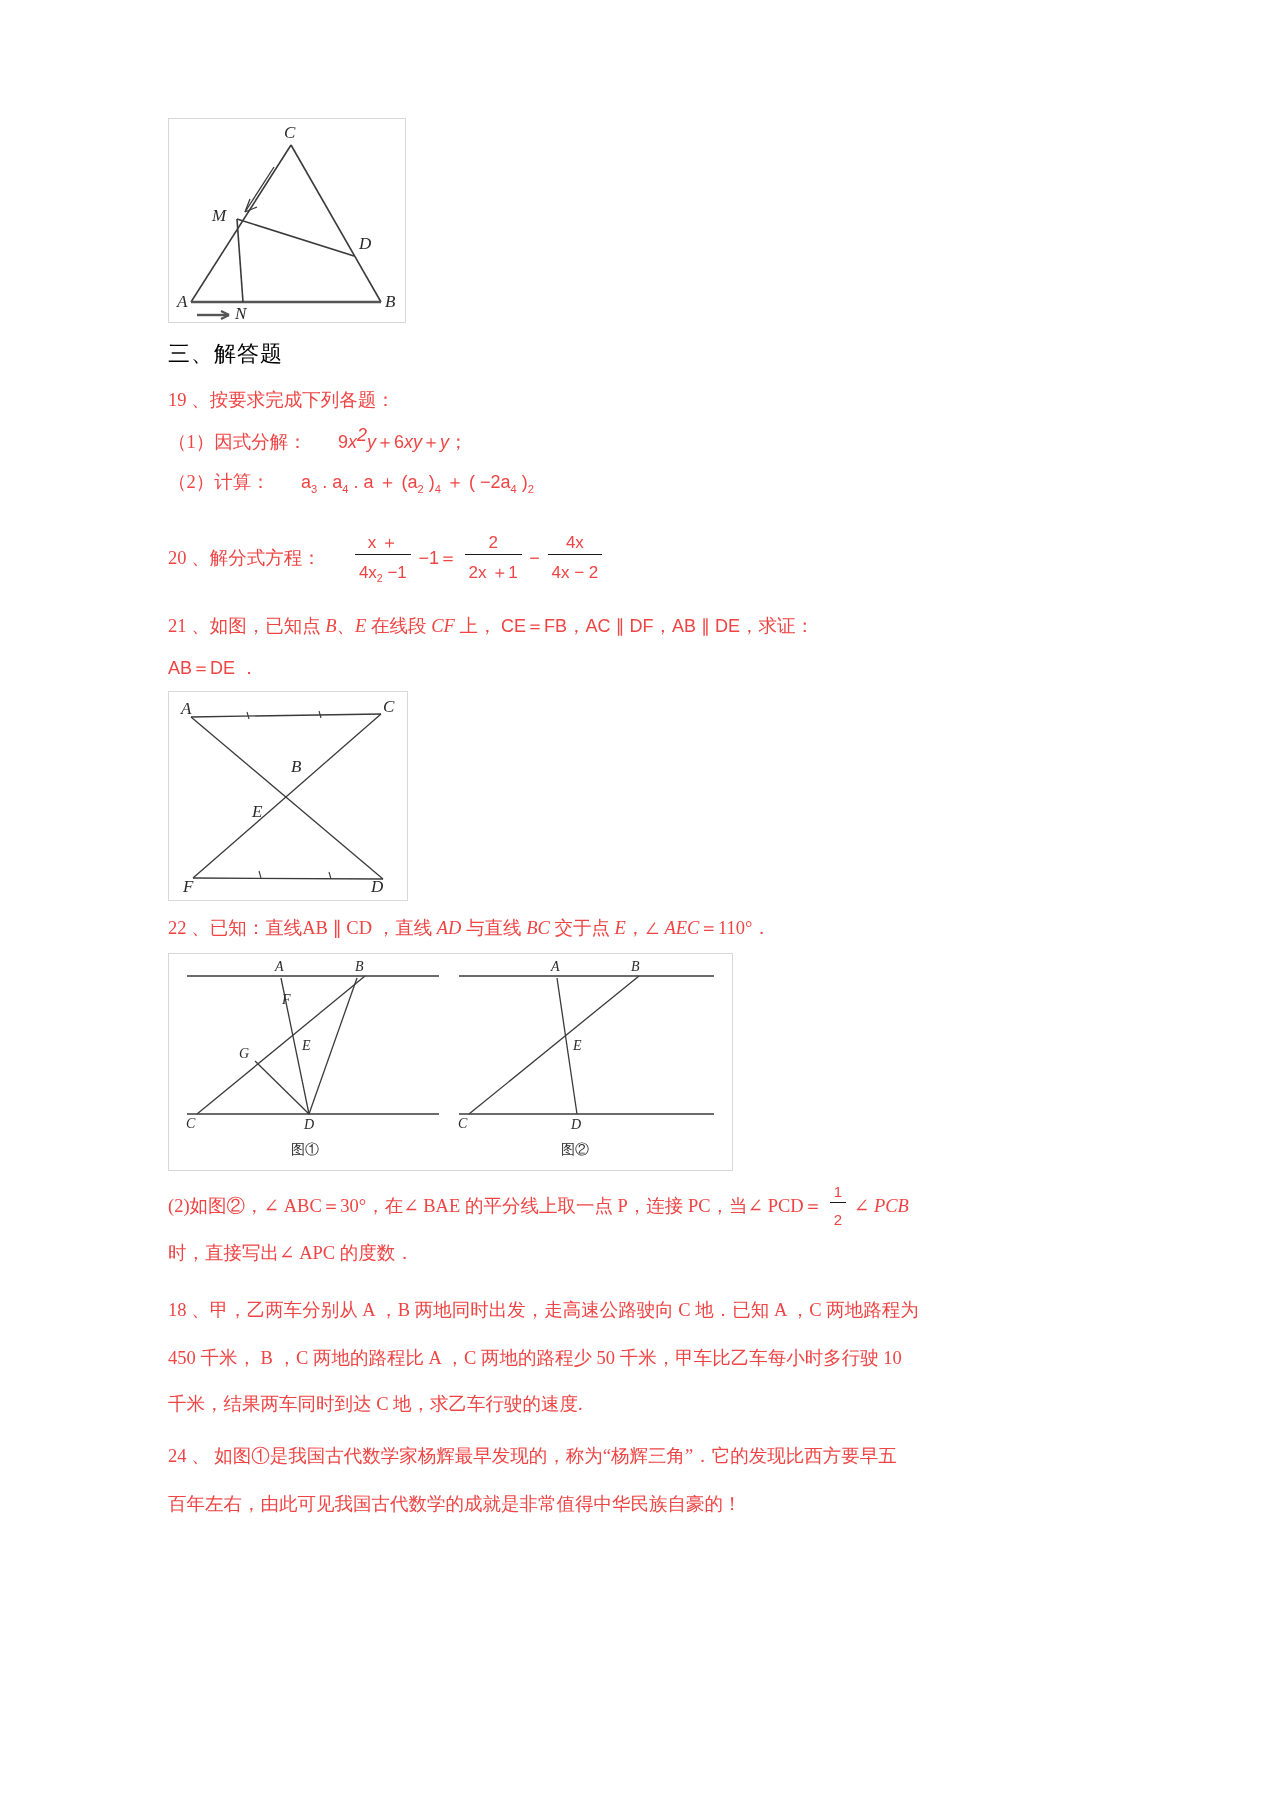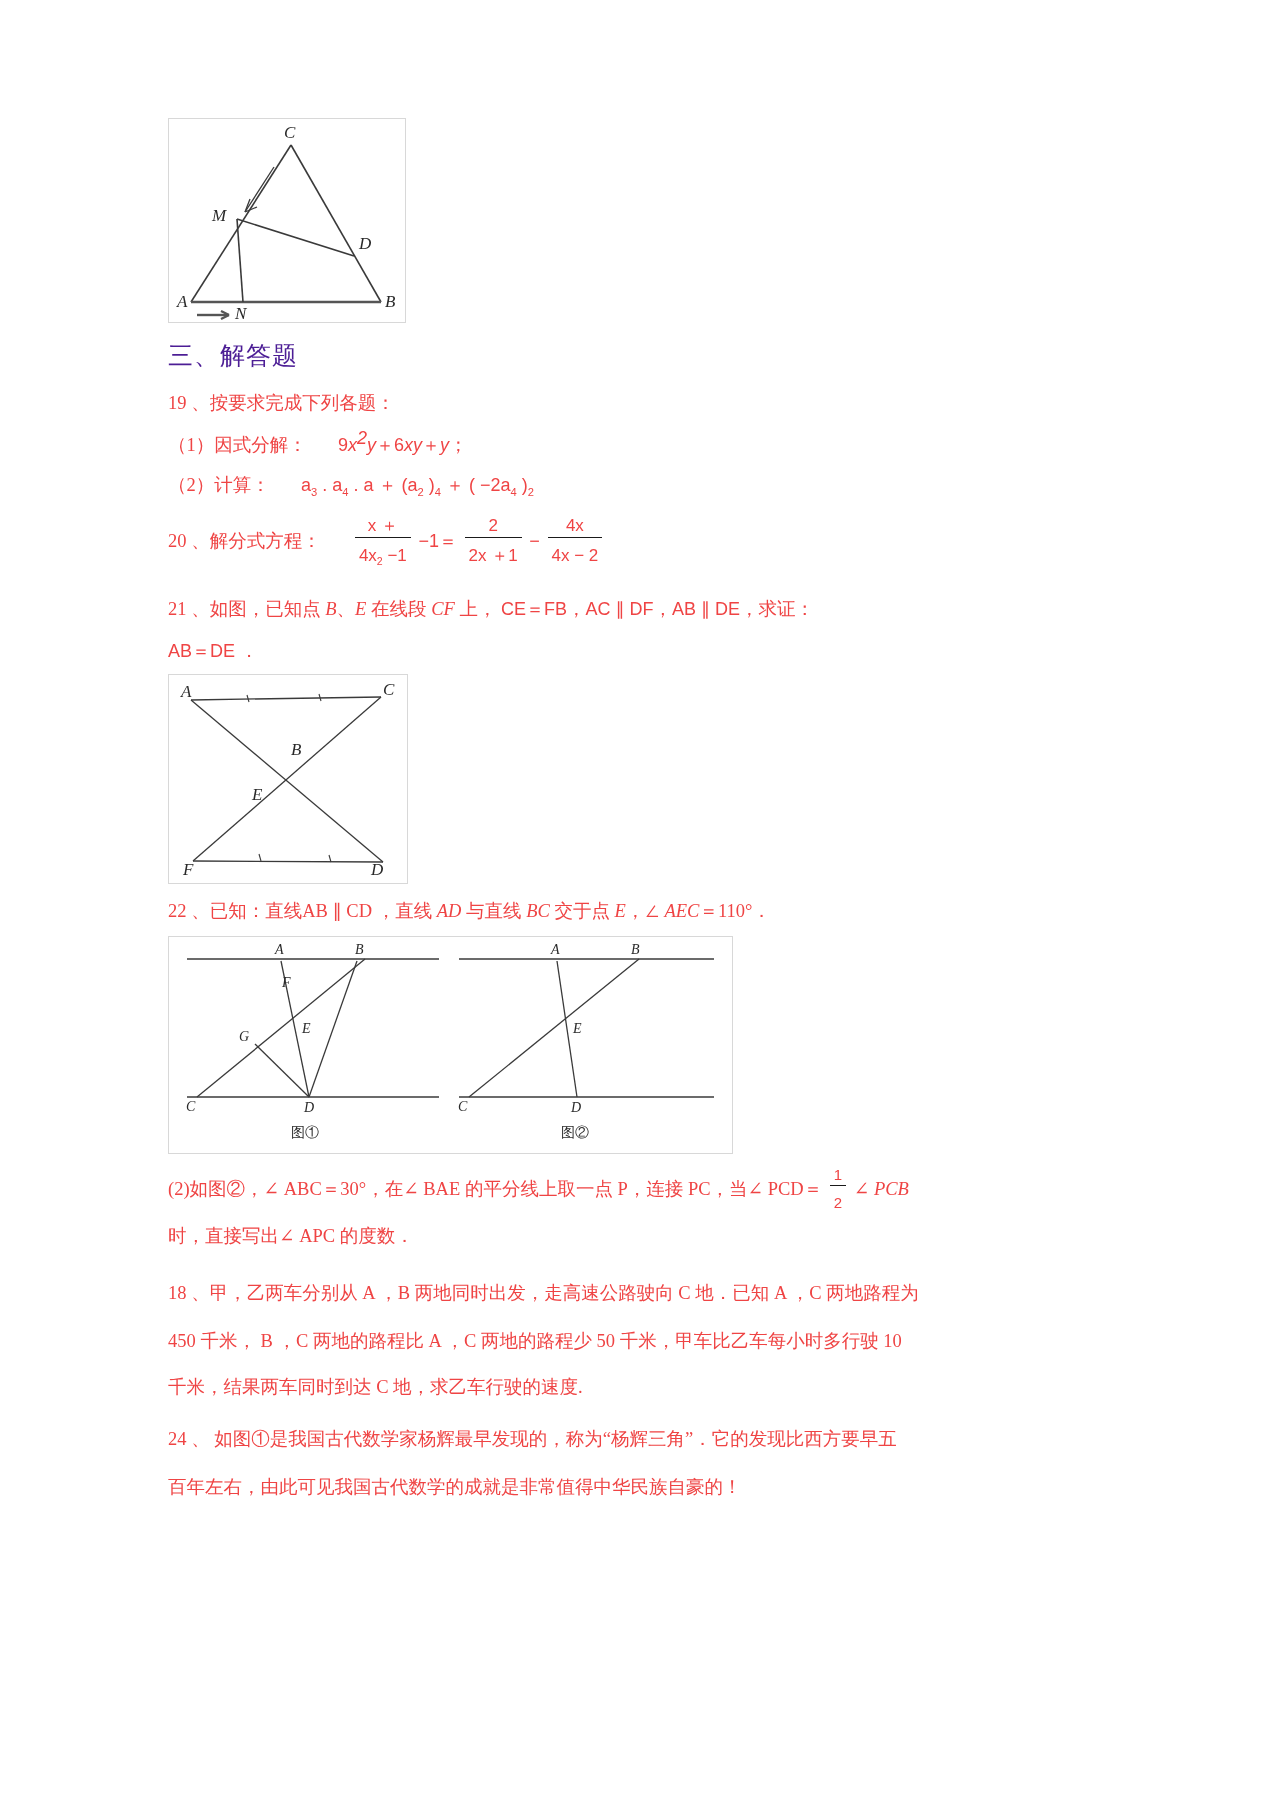--- a/index.html
+++ b/index.html
@@ -33,25 +33,25 @@
   .figbox {
     border: 1px solid #d8d8d8;
     background: #fff;
     box-sizing: border-box;
   }
   .fig1 { width: 238px; height: 205px; }
   .fig-z { width: 240px; height: 210px; }
 
   
   .sec-head {
-    font-size: 25px;
+    font-size: 22px;
     letter-spacing: 1px;
     margin: 16px 0 14px 0;
     font-family: Liberation Sans, sans-serif;
-    color: #4c1d95;
+    color: #000000;
   }
   .qline {
     font-size: 18.5px;
     line-height: 34px;
     margin: 10px 0 8px 0;
     color: #ef4444;
   }
   .qline.tight { margin: 6px 0 6px 0; }
   .ital { font-style: italic; }
   .sp-lg { display: inline-block; width: 22px; }
@@ -141,21 +141,21 @@
       <span class="sp-lg"></span>
       <span class="mathtxt">9</span><span class="mathital">x</span><sup class="mathital">2</sup><span class="mathital">y</span><span class="mathtxt">＋</span><span class="mathtxt">6</span><span class="mathital">xy</span><span class="mathtxt">＋</span><span class="mathital">y</span><span>；</span>
     </div>
 
     <div class="qline tight">
       <span>（2）计算：</span>
       <span class="sp-lg"></span>
       <span class="mathtxt">a<sub>3</sub> . a<sub>4</sub> . a ＋ (a<sub>2</sub> )<sub>4</sub> ＋ ( −2a<sub>4</sub> )<sub>2</sub></span>
     </div>
 
-    <div class="qline" style="margin-top:16px;">
+    <div class="qline" style="margin-top:36px;">
       <span>20 、解分式方程：</span>
       <span class="sp-lg"></span>
       <span class="frac">
         <span class="num">x ＋</span>
         <span class="den">4x<sub>2</sub> −1</span>
       </span>
       <span class="mathtxt">−1＝</span>
       <span class="frac">
         <span class="num">2</span>
         <span class="den">2x ＋1</span>

